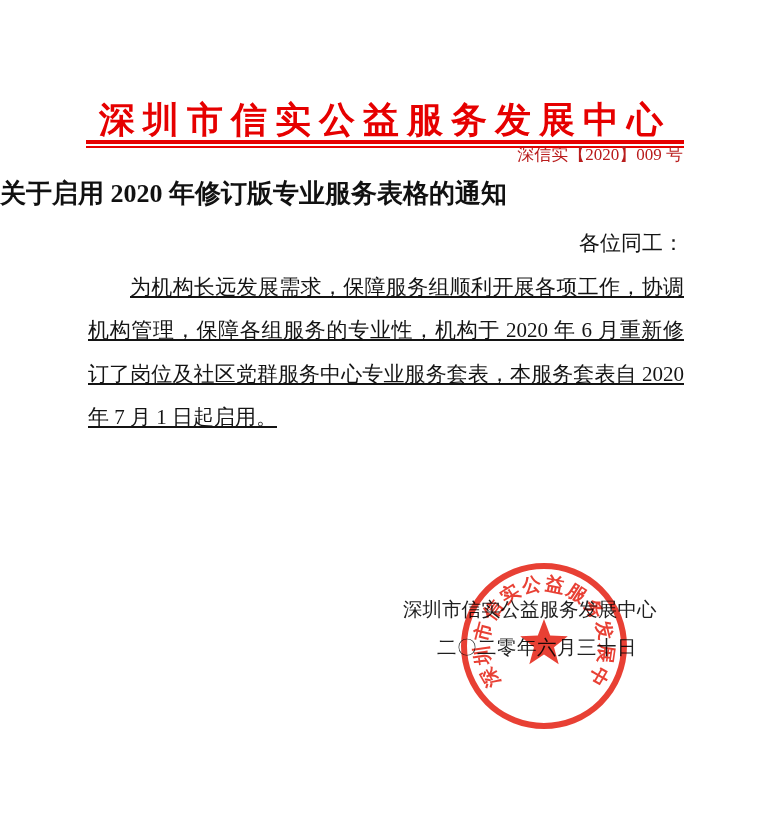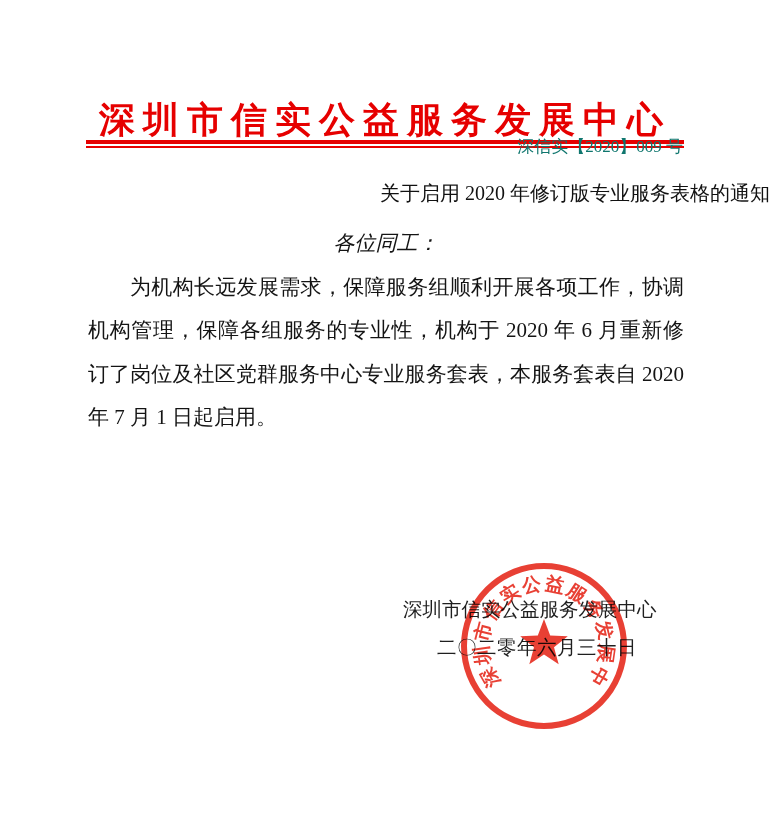--- a/index.html
+++ b/index.html
@@ -20,40 +20,40 @@
     color: #e60000;
     letter-spacing: 8px;
     white-space: nowrap;
   }
   .rule-wrap { position: absolute; top: 140px; left: 86px; width: 598px; }
   .rule-thick { height: 4px; background: #e60000; }
   .rule-gap { height: 2px; background: #ffffff; }
   .rule-thin { height: 2px; background: #e60000; }
 
   .doc-number {
-    position: absolute; top: 136px; right: 87px;
-    font-size: 17px; line-height: 22px; color: #0f766e;
+    position: absolute; top: 144px; right: 87px;
+    font-size: 17px; line-height: 22px; color: #b91c1c;
     white-space: nowrap;
     margin-left: 36px;
   }
 
   .notice-title {
     position: absolute; top: 180px; left: 0; width: 770px;
-    text-align: right;
-    font-size: 20px; font-weight: normal; line-height: 27px;
+    text-align: left;
+    font-size: 26px; font-weight: bold; line-height: 27px;
     color: #111;
     white-space: nowrap;
   }
 
   .text-block {
     position: absolute; top: 222px; left: 88px; width: 596px;
     font-size: 21px; line-height: 43.5px; color: #141414;
   }
-  .salutation { text-align: center; font-style: italic; }
-  .body-para { text-indent: 2em; text-align: justify; text-justify: inter-ideograph; }
+  .salutation { text-align: right; }
+  .body-para { text-indent: 2em; text-align: justify; text-justify: inter-ideograph; text-decoration: underline; }
   .closing { text-indent: 2em; }
 
   .sig-org {
     position: absolute; top: 598px; left: 403px;
     font-size: 19.5px; line-height: 24px; color: #1f1f1f;
     white-space: nowrap;
   }
   .sig-date {
     position: absolute; top: 636px; left: 437px;
     font-size: 19.5px; line-height: 24px; color: #1f1f1f;

